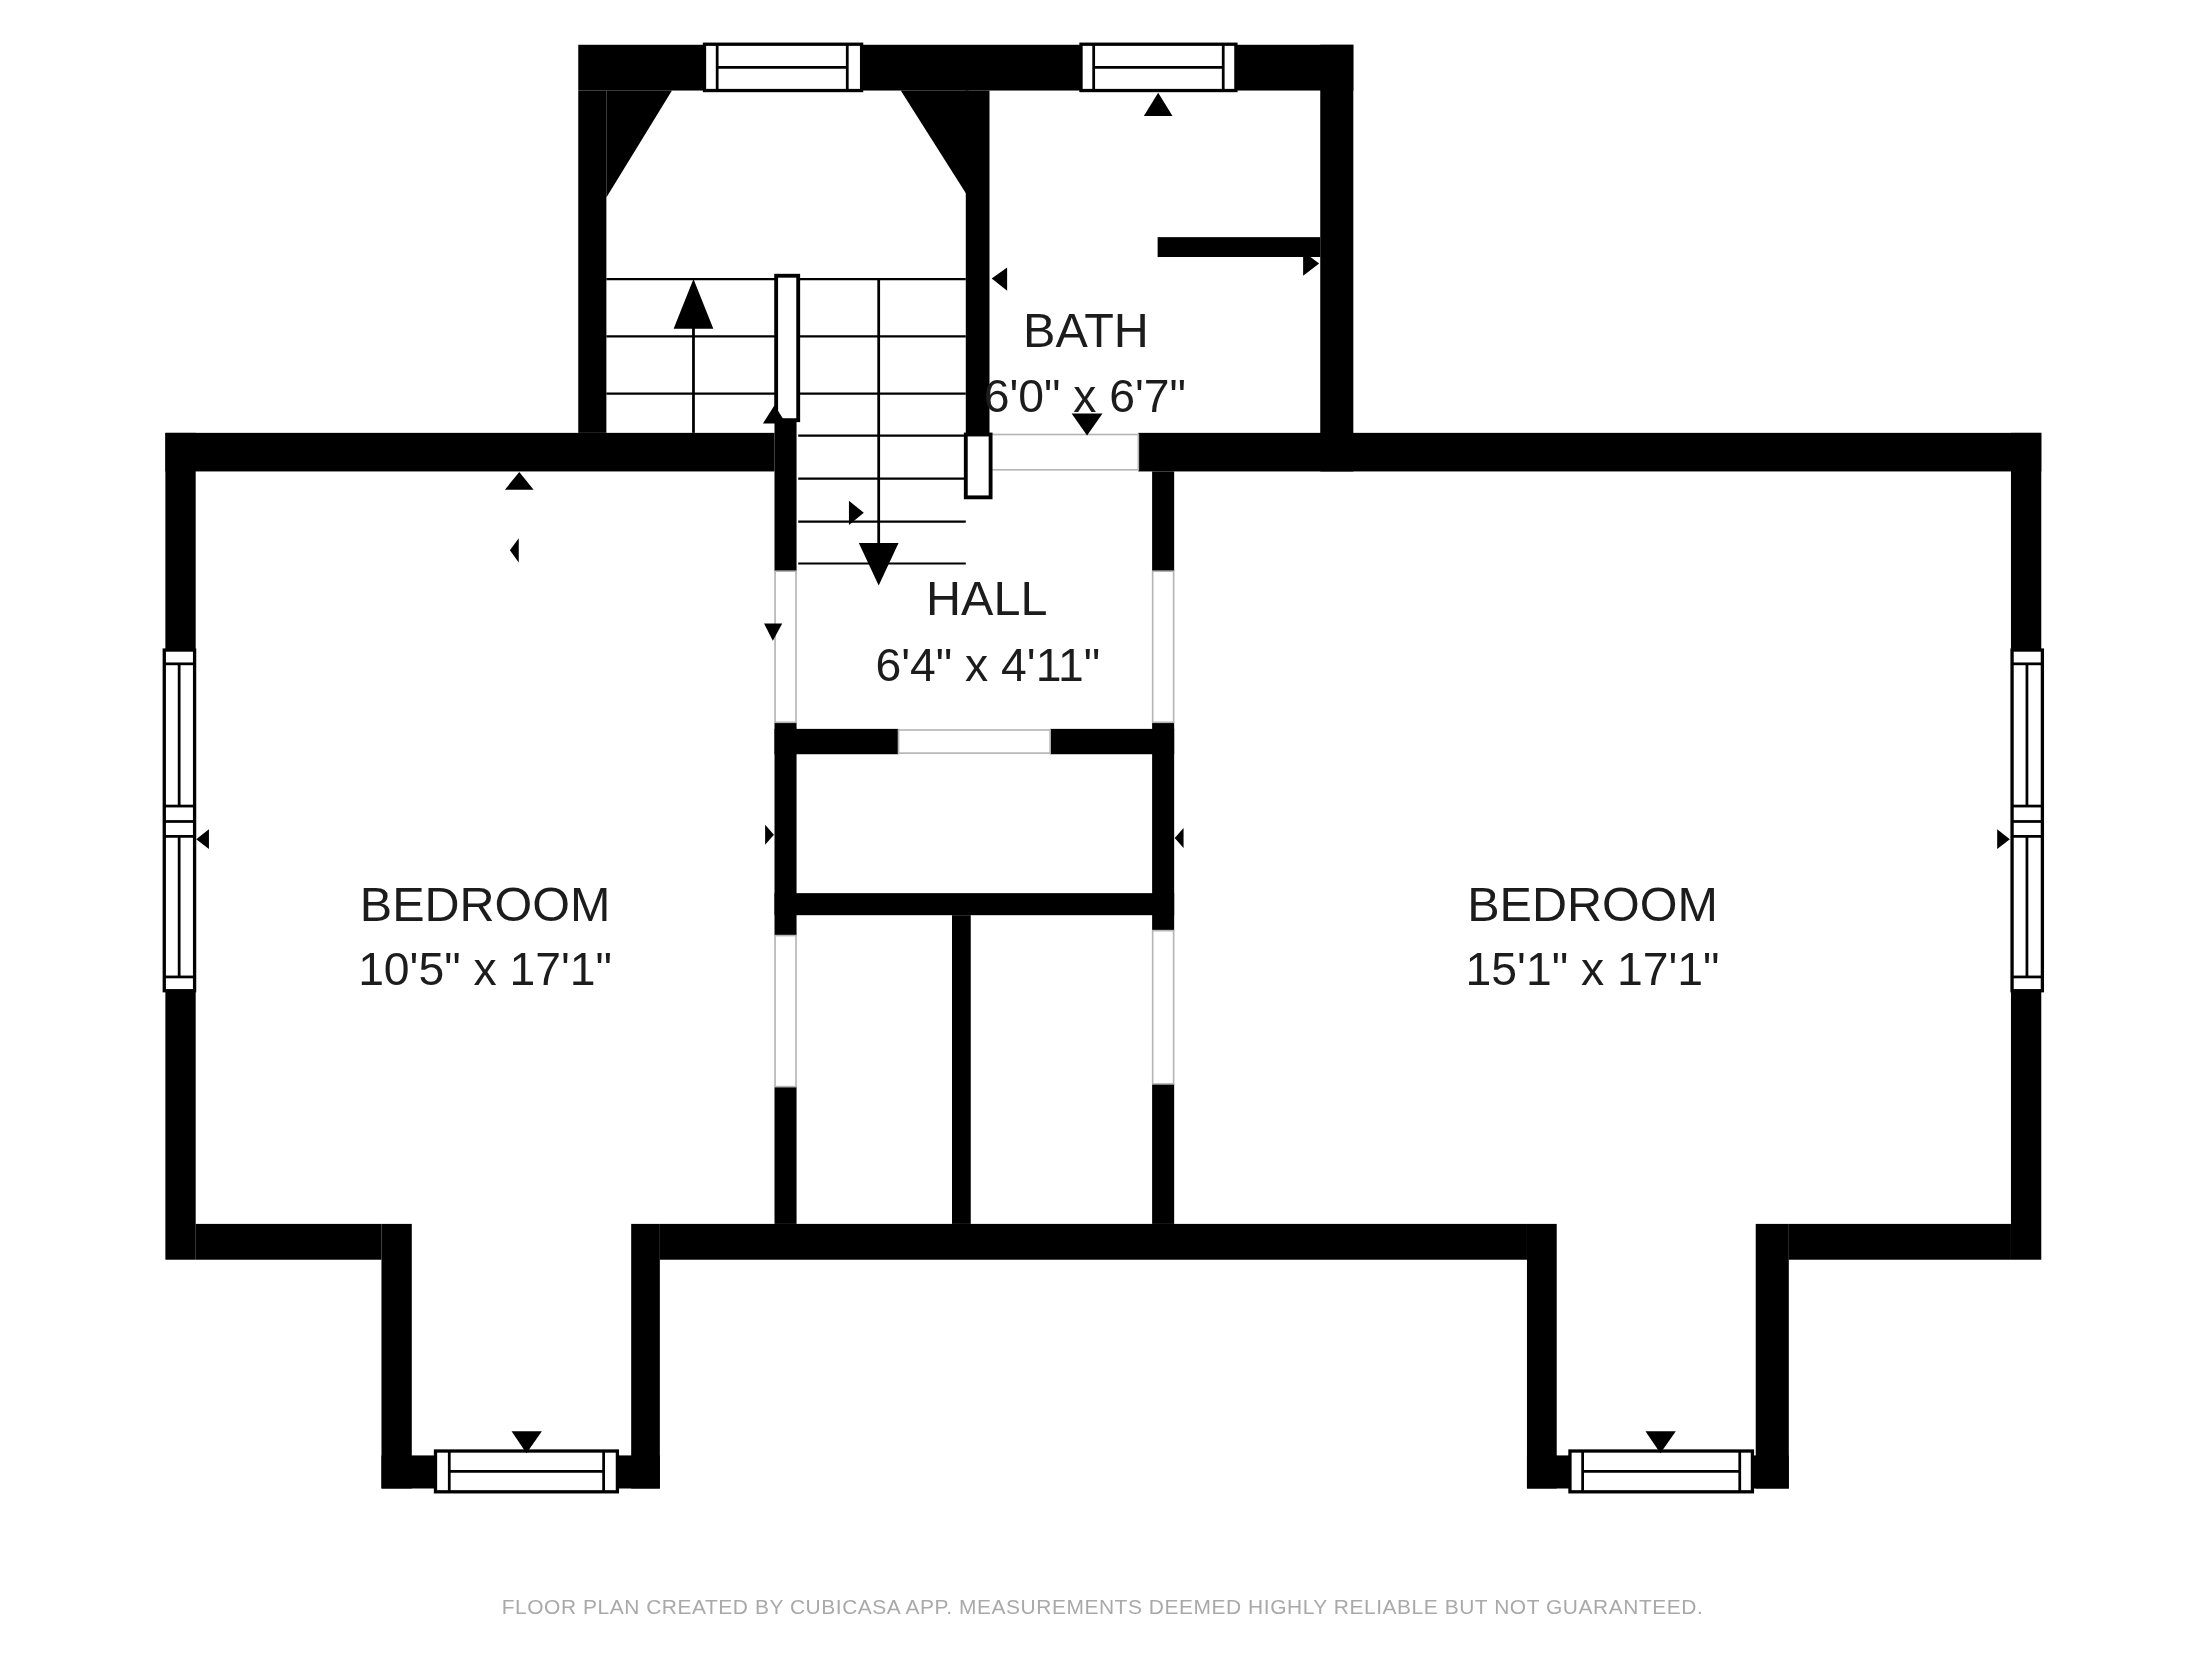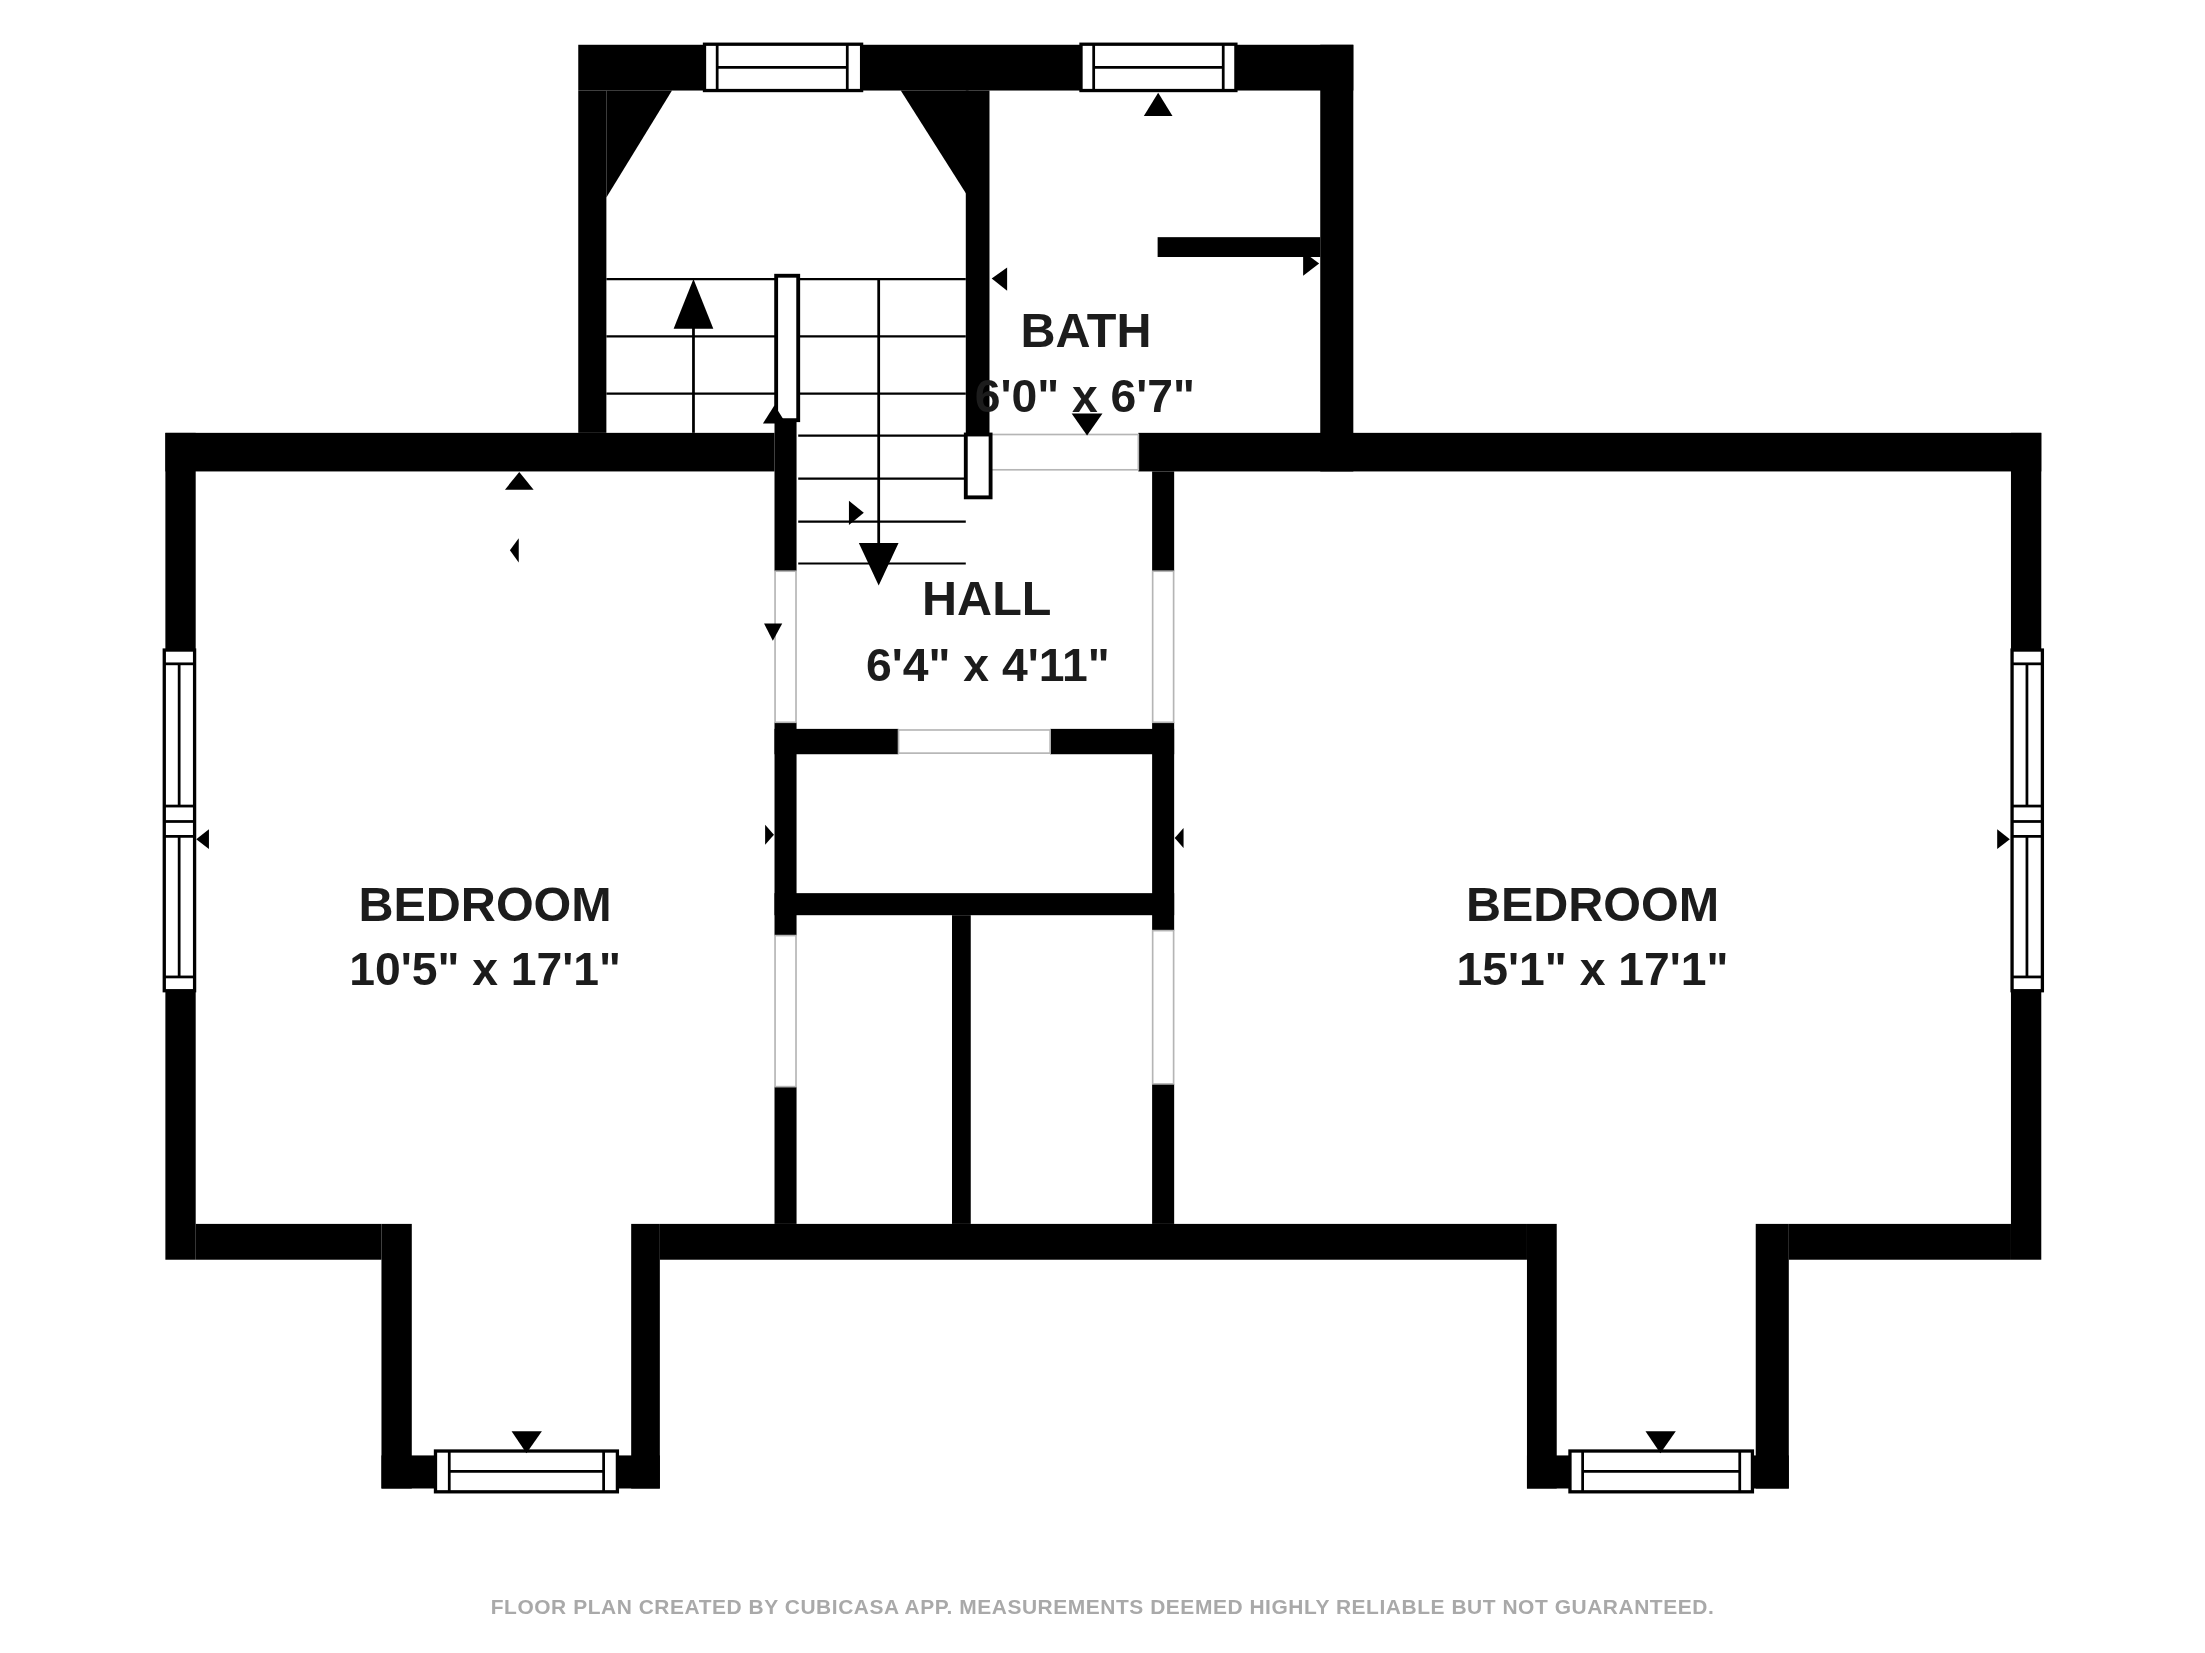--- a/index.html
+++ b/index.html
@@ -1,16 +1,16 @@
 <!DOCTYPE html>
 <html style="font-size:8.8px"><head>
 <meta charset="utf-8">
 <style>
   html,body{margin:0;padding:0;background:#ffffff;}
-  .page{position:relative;width:2205px;height:1654px;background:#ffffff;overflow:hidden;font-weight:bold;}
+  .page{position:relative;width:2205px;height:1654px;background:#ffffff;overflow:hidden;}
   svg{display:block;}
   .room-name{font-family:"Liberation Sans",sans-serif;font-size:88px;fill:#1c1c1c;}
   .room-dims{font-family:"Liberation Sans",sans-serif;font-size:84px;fill:#1c1c1c;}
   .footer-text{font-family:"Liberation Sans",sans-serif;font-size:38px;fill:#a9a9a9;letter-spacing:1px;}
   .wall{fill:#000000;}
   .win{fill:#ffffff;stroke:#000000;stroke-width:6;}
   .winline{stroke:#000000;stroke-width:5;}
   .gap{fill:#ffffff;stroke:#b5b5b5;stroke-width:3;}
   .tread{stroke:#000000;stroke-width:4;}
   .arrowline{stroke:#000000;stroke-width:5;}

